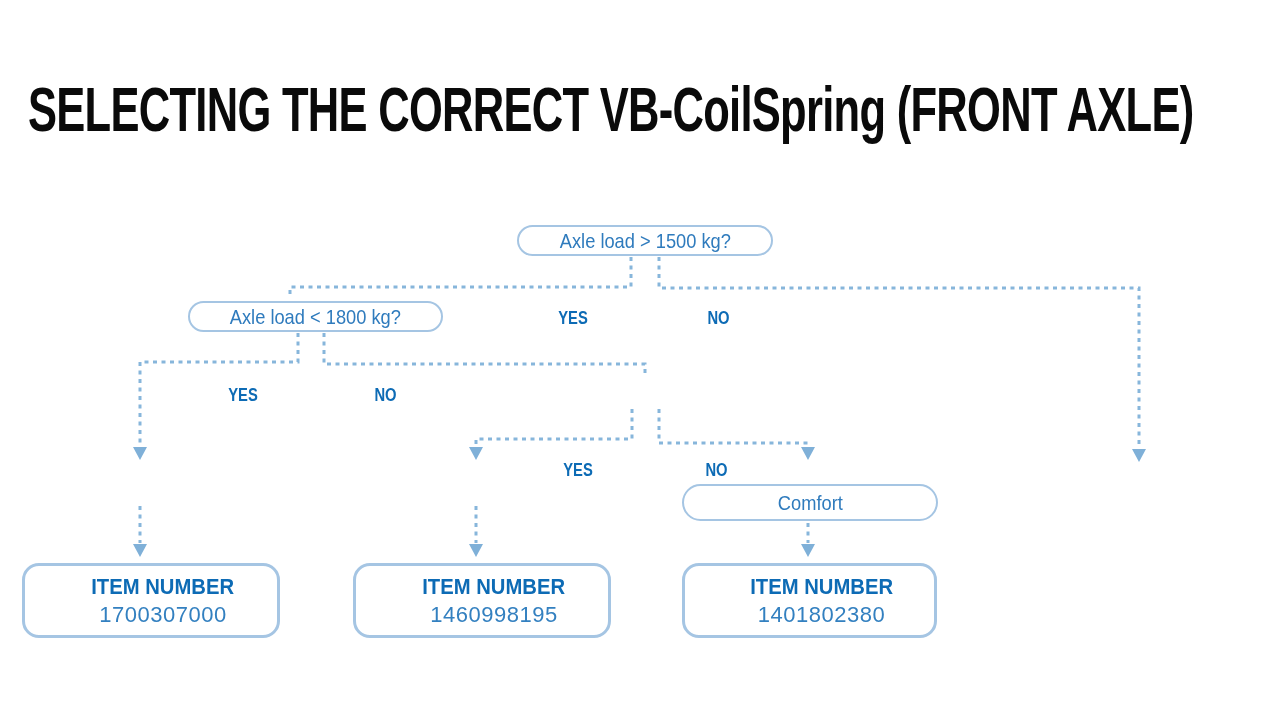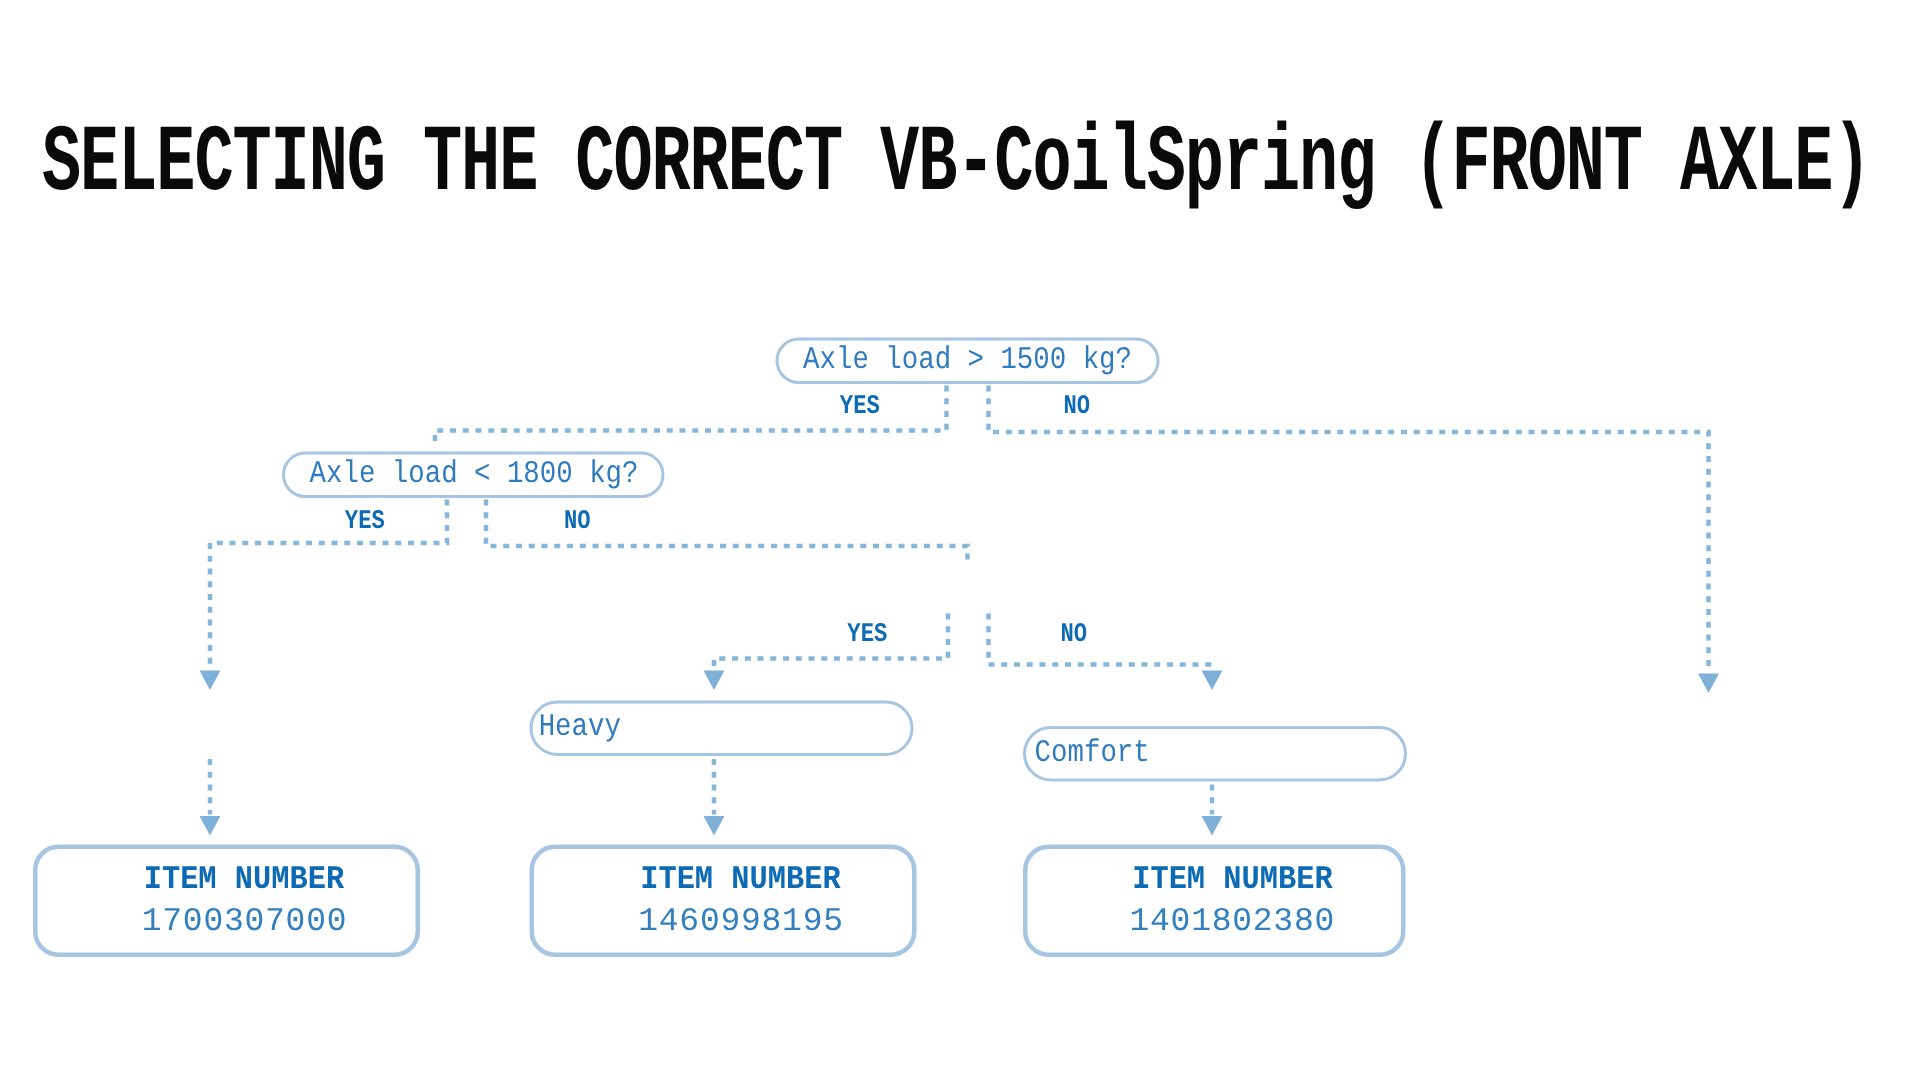--- a/index.html
+++ b/index.html
@@ -1,41 +1,41 @@
 <!DOCTYPE html>
 <html><head>
 <meta charset="utf-8">
 <style>
   html,body{margin:0;padding:0;background:#ffffff;}
   #stage{
     position:relative;width:1280px;height:720px;background:#ffffff;overflow:hidden;
-    font-family:Liberation Mono, monospace;
+    font-family:Liberation Sans, sans-serif;
   }
   #conn{position:absolute;left:0;top:0;width:1280px;height:720px;}
 
   .page-title{
     position:absolute;left:28px;top:78px;height:66px;
     color:#0a0a0a;font-weight:bold;font-size:63px;line-height:63px;white-space:nowrap;
   }
   .page-title .squeeze{
     display:inline-block;transform:scaleX(0.69);transform-origin:0 50%;letter-spacing:-1px;
   }
 
   .pill{
     position:absolute;box-sizing:border-box;background:#ffffff;
-    border:2px solid #a5c5e3;display:flex;align-items:center;
+    border:2px solid #a5c5e3;display:flex;align-items:center;justify-content:center;
     color:#2f7bbd;
   }
   .decision{height:31px;border-radius:17px;font-size:21px;}
   .outcome{height:37px;border-radius:19px;font-size:21px;}
   .ctext{display:inline-block;white-space:nowrap;transform:scaleX(0.87);}
 
   .branch-label{
     position:absolute;width:90px;margin-left:-45px;text-align:center;
-    color:#0d6bb5;font-weight:bold;font-size:18px;line-height:19px;
+    color:#0d6bb5;font-weight:bold;font-size:18px;line-height:19px;margin-top:47px;
   }
   .branch-label .ctext{transform:scaleX(0.82);}
 
   .item-box{
     position:absolute;box-sizing:border-box;background:#ffffff;
     border:3px solid #a5c5e3;border-radius:17px;
     display:flex;flex-direction:column;align-items:center;justify-content:center;
     gap:6px;height:75px;top:563px;width:258px;padding-left:24px;
   }
   .item-box .heading{
@@ -98,23 +98,20 @@
     <span class="ctext">NO</span>
   </div>
 
   <div class="branch-label" style="left:578px;top:414px;">
     <span class="ctext">YES</span>
   </div>
   <div class="branch-label" style="left:716px;top:414px;">
     <span class="ctext">NO</span>
   </div>
 
-  <div class="pill outcome" style="left:353px;top:467px;width:256px;">
-    <span class="ctext">Heavy</span>
-  </div>
   <div class="pill outcome" style="left:682px;top:467px;width:256px;margin-top:17px;">
     <span class="ctext">Comfort</span>
   </div>
 
   <div class="item-box" style="left:22px;">
     <span class="heading">ITEM NUMBER</span>
     <span class="number">1700307000</span>
   </div>
   <div class="item-box" style="left:353px;">
     <span class="heading">ITEM NUMBER</span>

